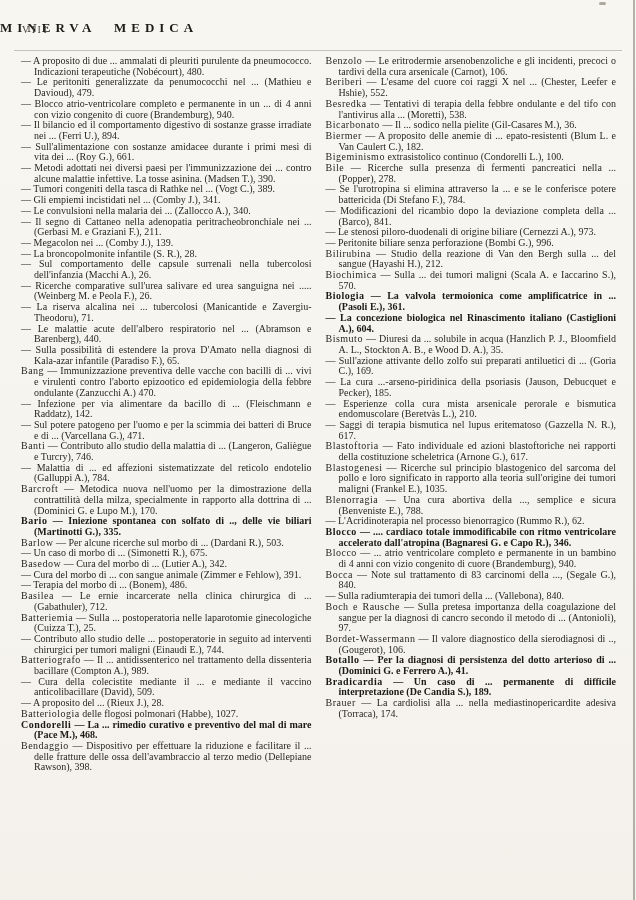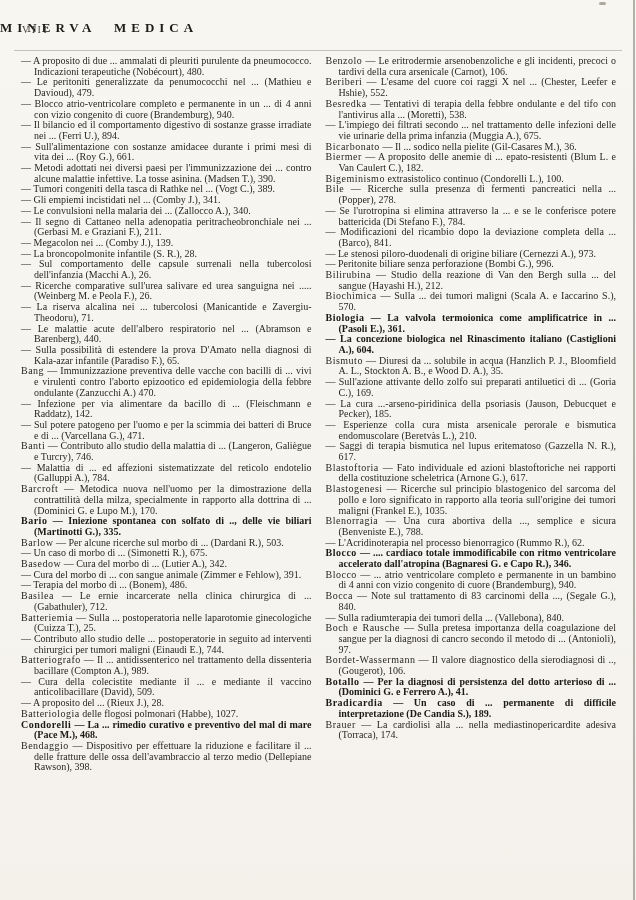--- a/index.html
+++ b/index.html
@@ -102,21 +102,20 @@
         <p class="entry"><span>— Cura della colecistite mediante il ... e mediante il vaccino anticolibacillare (David), 509.</span></p>
         <p class="entry"><span>— A proposito del ... (Rieux J.), 28.</span></p>
         <p class="entry"><span class="head">Batteriologia</span> <span>delle flogosi polmonari (Habbe), 1027.</span></p>
         <p class="entry bold"><span class="head">Condorelli</span> <span>— La ... rimedio curativo e preventivo del mal di mare (Pace M.), 468.</span></p>
         <p class="entry"><span class="head">Bendaggio</span> <span>— Dispositivo per effettuare la riduzione e facilitare il ... delle fratture delle ossa dell'avambraccio al terzo medio (Dellepiane Rawson), 398.</span></p>
       </div>
     <div class="col">
         <p class="entry"><span class="head">Benzolo</span> <span>— Le eritrodermie arsenobenzoliche e gli incidenti, precoci o tardivi della cura arsenicale (Carnot), 106.</span></p>
         <p class="entry"><span class="head">Beriberi</span> <span>— L'esame del cuore coi raggi X nel ... (Chester, Leefer e Hshie), 552.</span></p>
         <p class="entry"><span class="head">Besredka</span> <span>— Tentativi di terapia della febbre ondulante e del tifo con l'antivirus alla ... (Moretti), 538.</span></p>
-        <p class="entry"><span>— L'impiego dei filtrati secondo ... nel trattamento delle infezioni delle vie urinarie della prima infanzia (Muggia A.), 675.</span></p>
         <p class="entry"><span class="head">Bicarbonato</span> <span>— Il ... sodico nella pielite (Gil-Casares M.), 36.</span></p>
         <p class="entry"><span class="head">Biermer</span> <span>— A proposito delle anemie di ... epato-resistenti (Blum L. e Van Caulert C.), 182.</span></p>
         <p class="entry"><span class="head">Bigeminismo</span> <span>extrasistolico continuo (Condorelli L.), 100.</span></p>
         <p class="entry"><span class="head">Bile</span> <span>— Ricerche sulla presenza di fermenti pancreatici nella ... (Popper), 278.</span></p>
         <p class="entry"><span>— Se l'urotropina si elimina attraverso la ... e se le conferisce potere battericida (Di Stefano F.), 784.</span></p>
         <p class="entry"><span>— Modificazioni del ricambio dopo la deviazione completa della ... (Barco), 841.</span></p>
         <p class="entry"><span>— Le stenosi piloro-duodenali di origine biliare (Cernezzi A.), 973.</span></p>
         <p class="entry"><span>— Peritonite biliare senza perforazione (Bombi G.), 996.</span></p>
         <p class="entry"><span class="head">Bilirubina</span> <span>— Studio della reazione di Van den Bergh sulla ... del sangue (Hayashi H.), 212.</span></p>
         <p class="entry"><span class="head">Biochimica</span> <span>— Sulla ... dei tumori maligni (Scala A. e Iaccarino S.), 570.</span></p>

